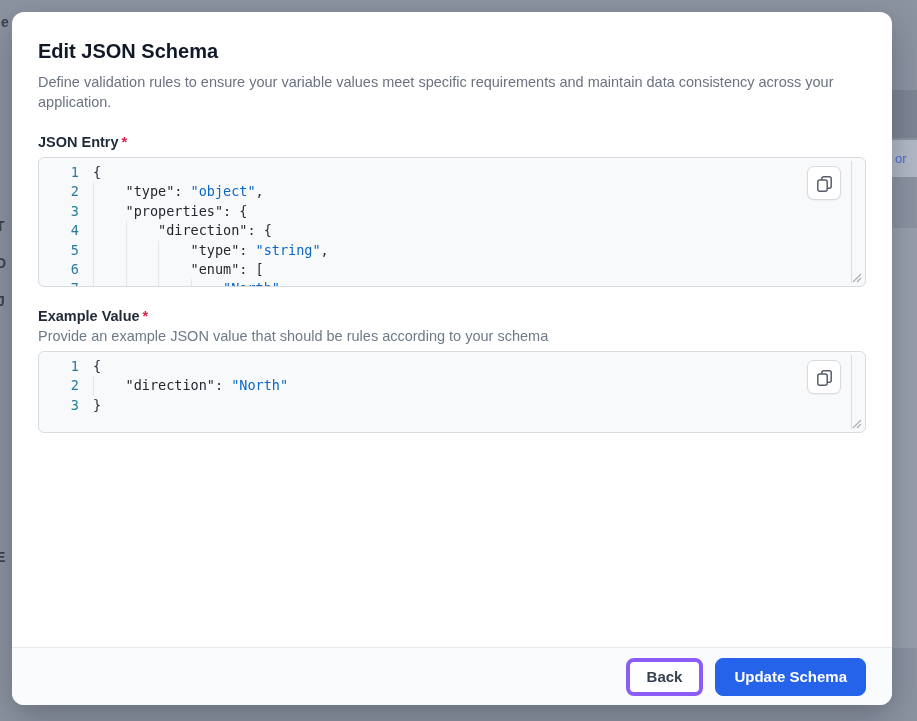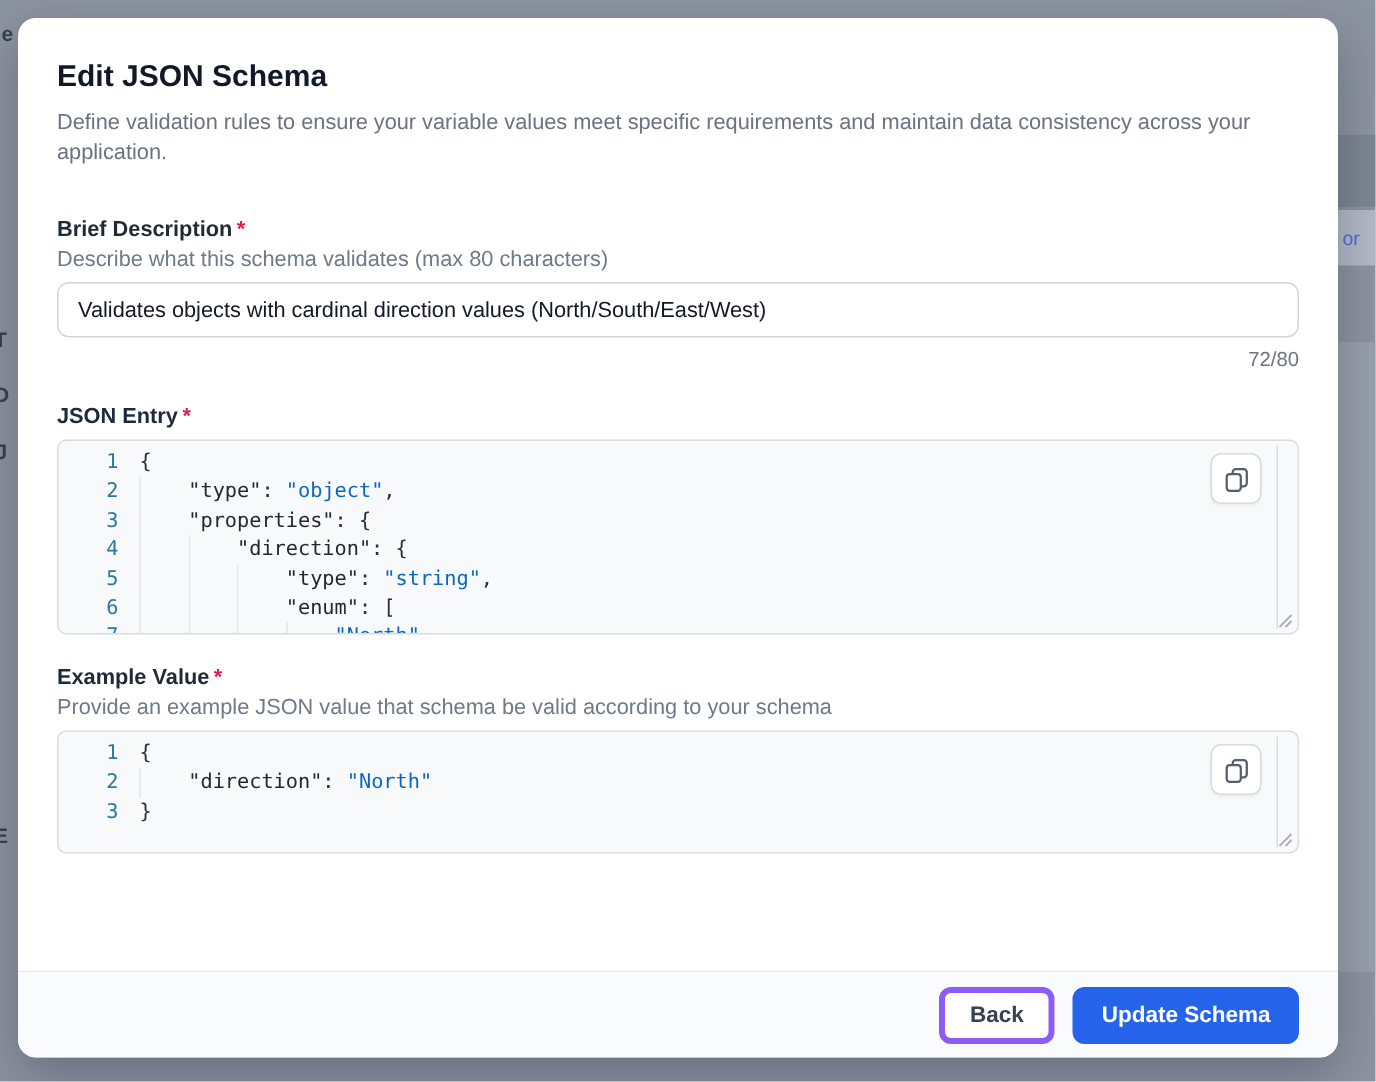--- a/index.html
+++ b/index.html
@@ -111,28 +111,20 @@
 <div class="bd-band band-light">
     <span>or</span>
   </div>
 
 <div class="modal">
 
   <div class="modal-title">Edit JSON Schema</div>
   <div class="modal-desc">Define validation rules to ensure your variable values meet specific requirements and maintain data consistency across your application.</div>
 
 
-  <div class="sec-brief">
-    <div class="field-label">
-      <span>Brief Description</span><span class="req">*</span>
-    </div>
-    <div class="field-help">Describe what this schema validates (max 80 characters)</div>
-    <input class="text-input" type="text" value="Validates objects with cardinal direction values (North/South/East/West)" style="">
-    <div class="counter">72/80</div>
-  </div>
 
   <div class="sec-schema">
     <div class="field-label">
       <span>JSON Entry</span><span class="req">*</span>
     </div>
     <div class="editor editor-schema">
       <div class="sb-gutter"></div>
       <div class="code-line">
           <span class="ln">1</span>
           <span class="lt"><span class="tk-p">{</span></span>
@@ -170,21 +162,21 @@
       <svg class="resize-grip" viewBox="0 0 12 12">
         <path d="M2 10 L10 2 M6 10 L10 6" stroke="#a8aeb8" stroke-width="1.2" fill="none"></path>
       </svg>
     </div>
   </div>
 
   <div class="sec-example">
     <div class="field-label">
       <span>Example Value</span><span class="req">*</span>
     </div>
-    <div class="field-help">Provide an example JSON value that schema be valid according to your schema</div>
+    <div class="field-help">Provide an example JSON value that should be rules according to your schema</div>
     <div class="editor editor-example">
       <div class="sb-gutter"></div>
       <div class="code-line">
           <span class="ln">1</span>
           <span class="lt"><span class="tk-p">{</span></span>
         </div>
         <div class="code-line">
           <span class="ln">2</span>
           <span class="lt"><span class="ig"></span><span class="tk-k">"direction"</span><span class="tk-p">: </span><span class="tk-s">"North"</span></span>
         </div>

